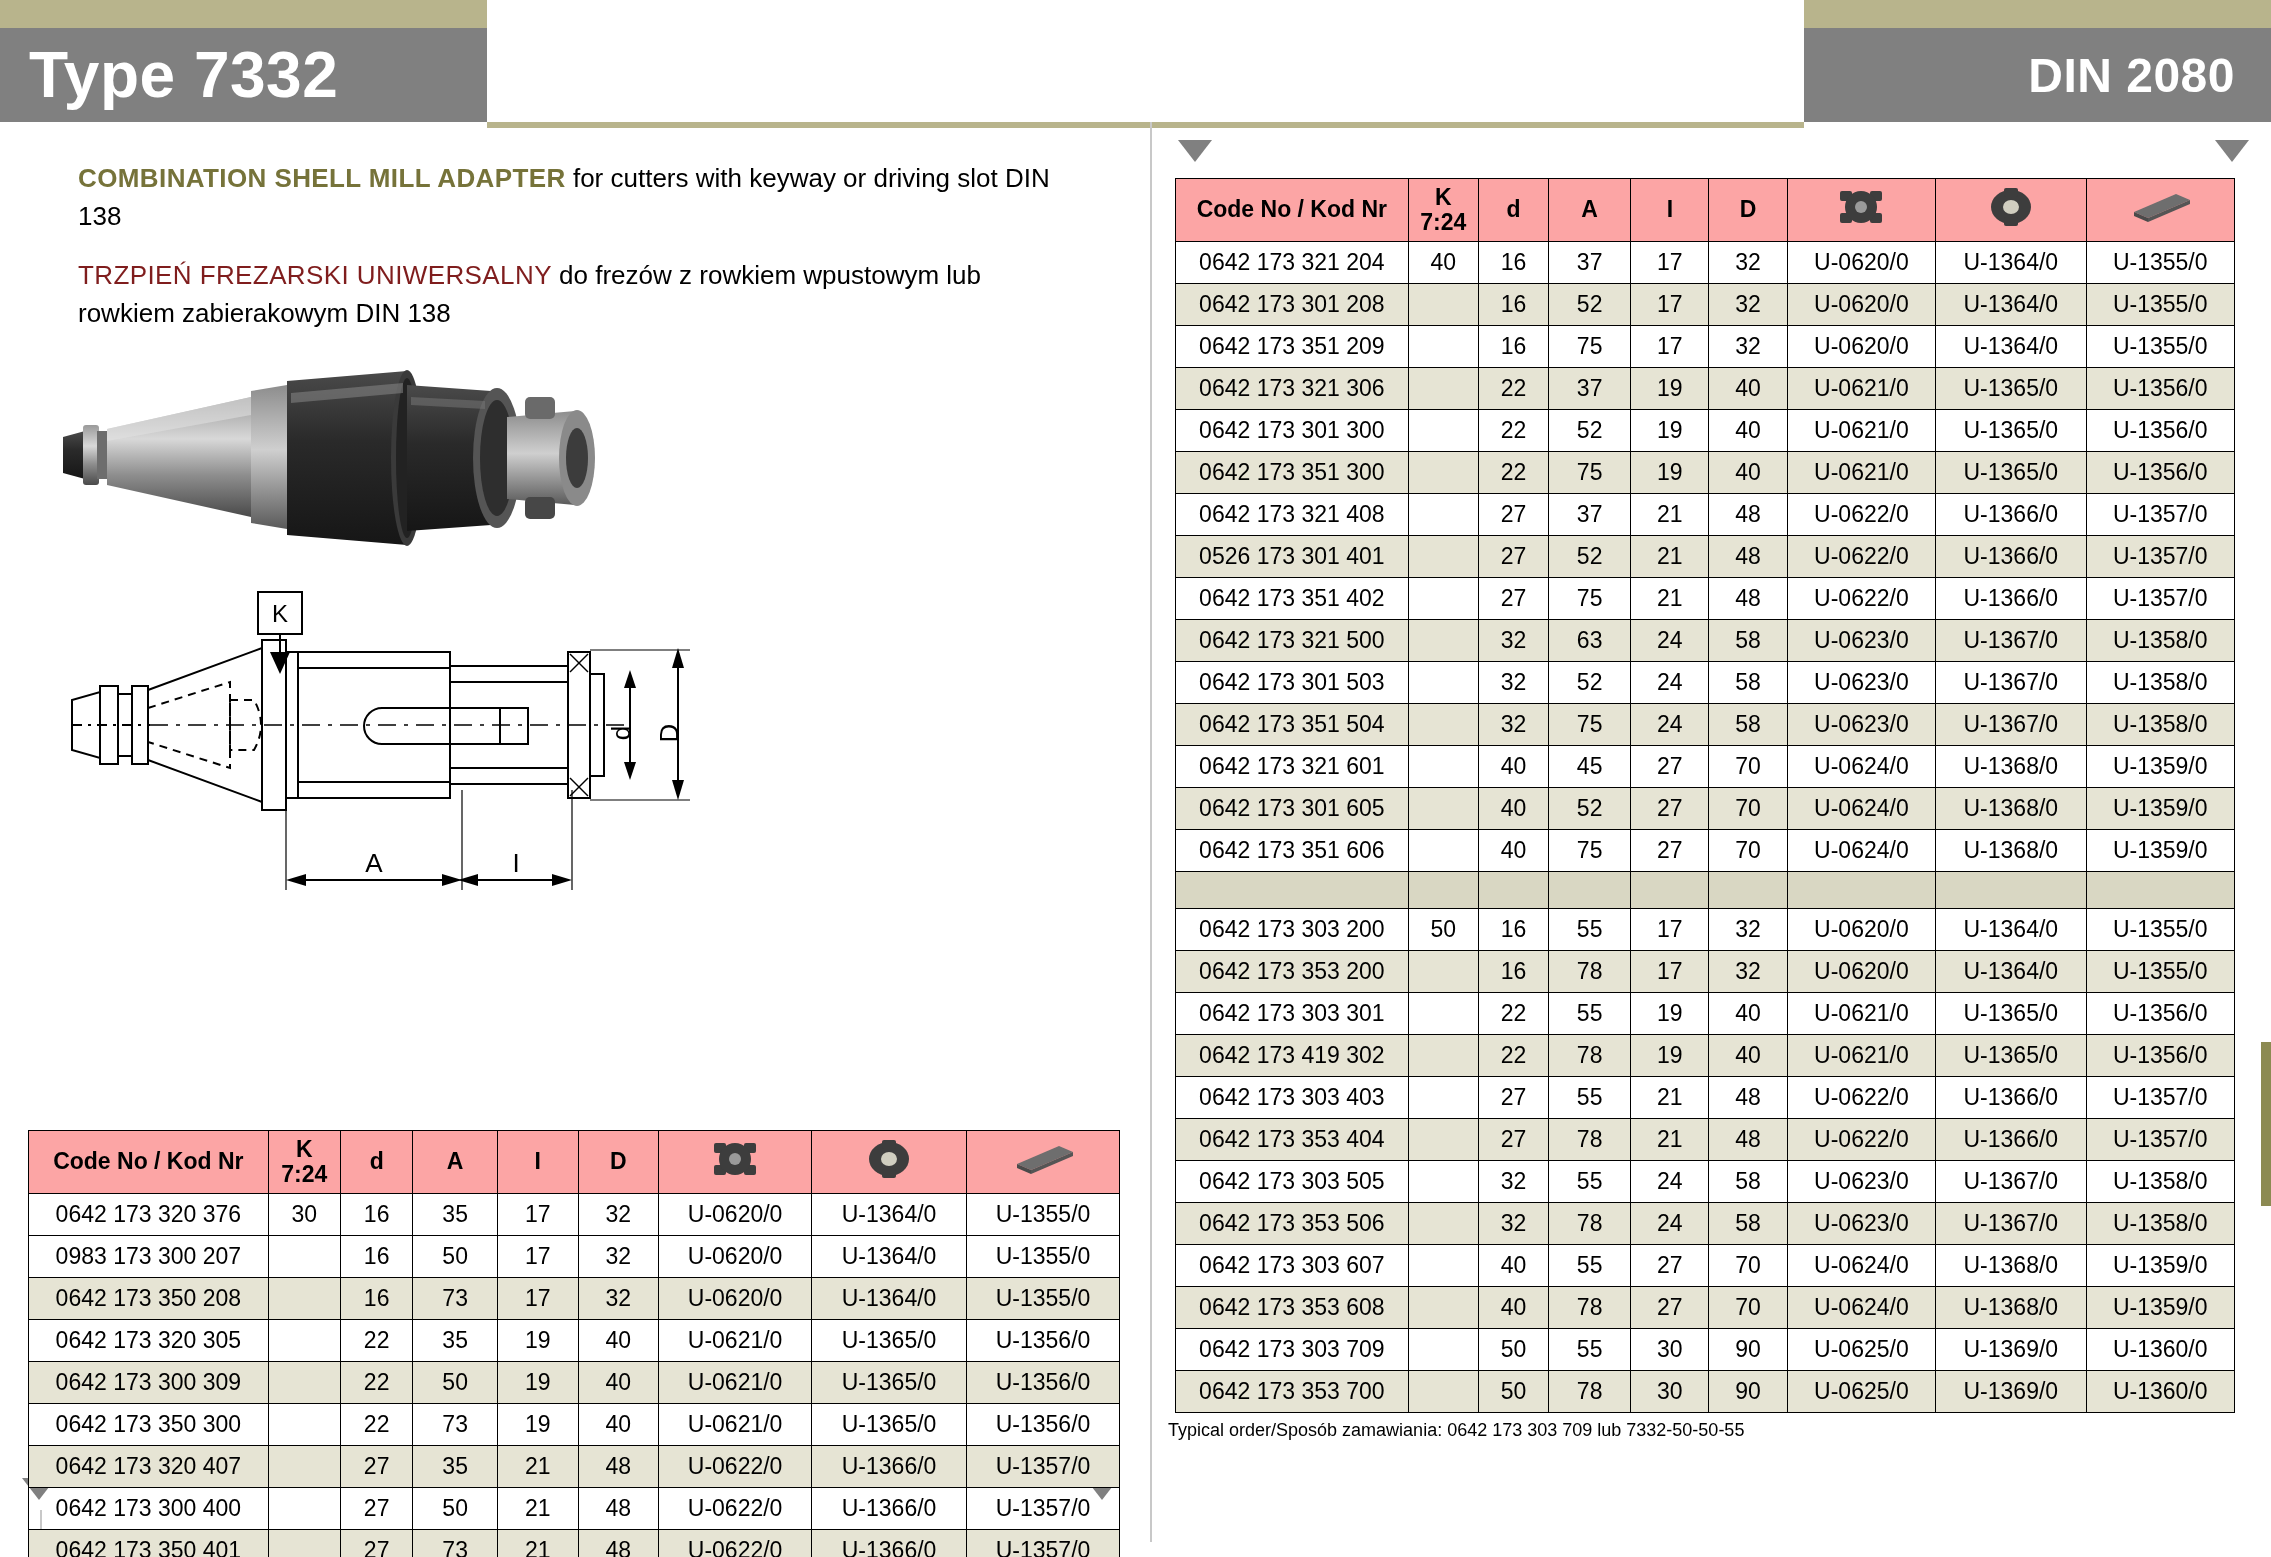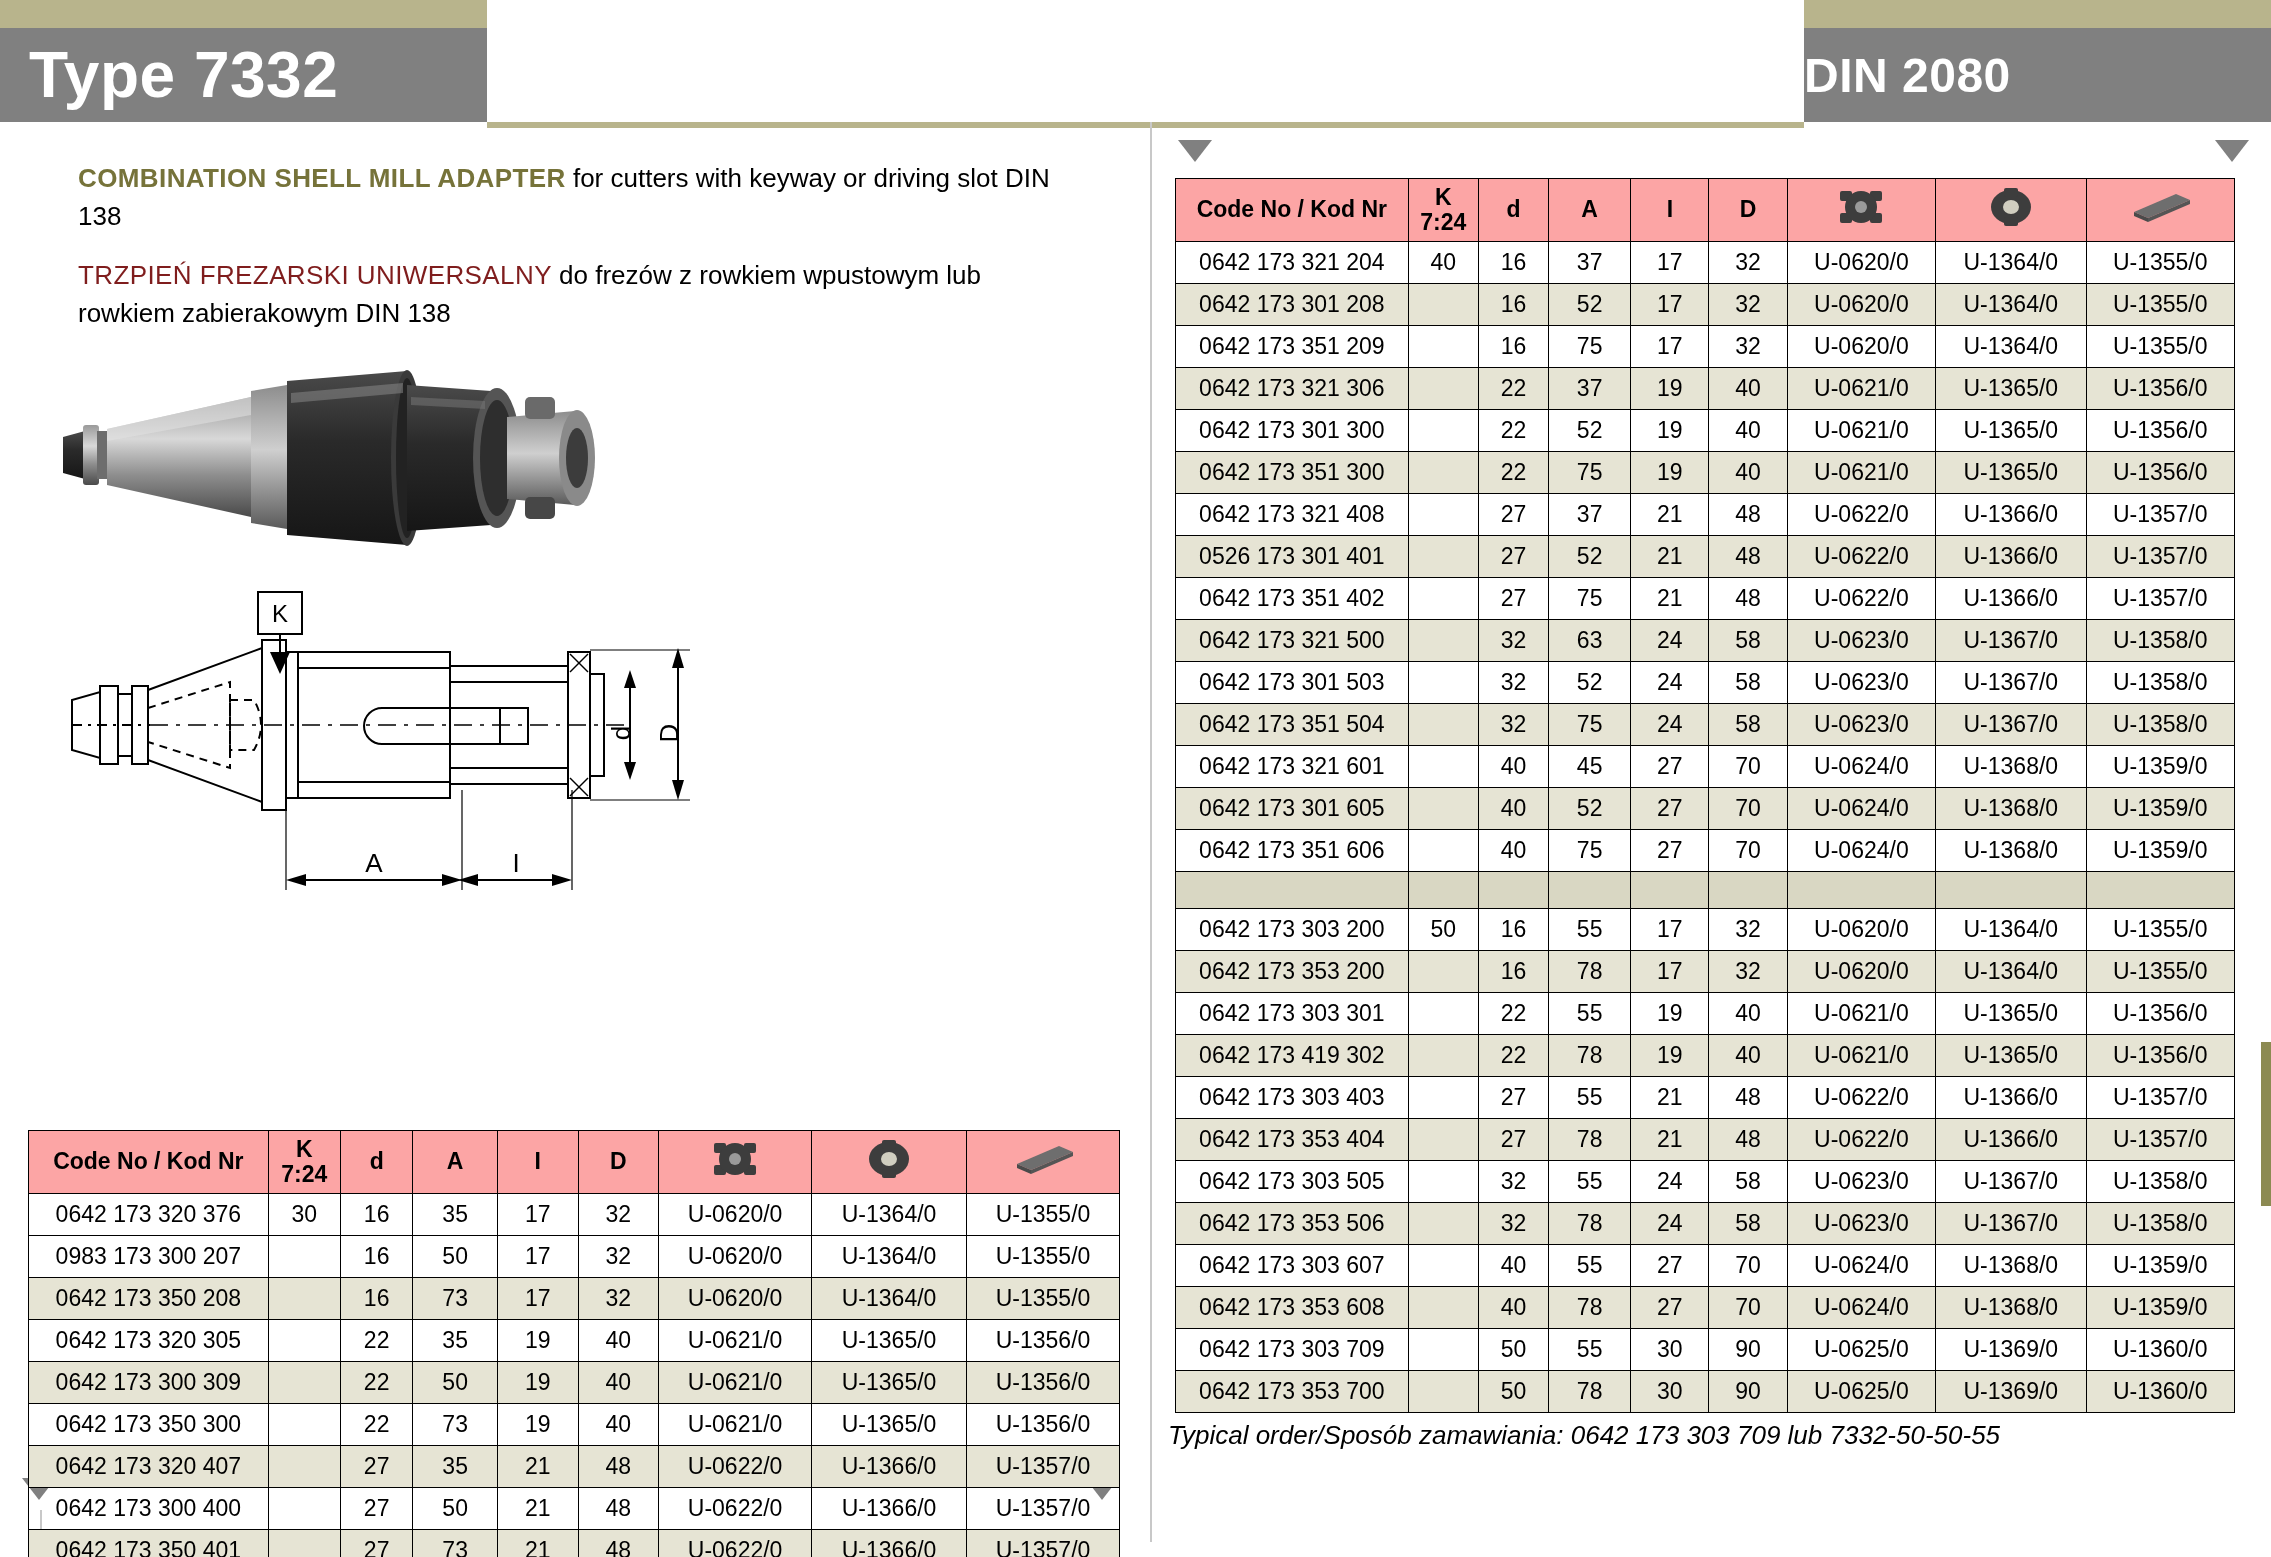--- a/index.html
+++ b/index.html
@@ -40,20 +40,21 @@
     letter-spacing: 0.5px;
   }
   .header-right {
     position: absolute;
     right: 0; top: 28px;
     width: 467px;
     height: 94px;
     background: #808080;
     display: flex;
     align-items: center;
+    justify-content: flex-end;
   }
   .header-right .title {
     color: #ffffff;
     font-size: 48px;
     font-weight: bold;
     margin-right: 36px;
     letter-spacing: 0.5px;
   }
   .header-mid {
     position: absolute;
@@ -163,22 +164,21 @@
     position: absolute;
     left: 1175px;
     top: 178px;
   }
   .right-table-wrap table.spec { width: 1060px; }
 
   .typical-order {
     position: absolute;
     left: 1168px;
     top: 1420px;
-    font-size: 26px;
-    font-style: italic;
+    font-size: 18px;
   }
 
   
   .c-code { width: 232px; }
   .c-k    { width: 70px; }
   .c-d    { width: 70px; }
   .c-A    { width: 82px; }
   .c-I    { width: 78px; }
   .c-D    { width: 78px; }
   .c-p1   { width: 148px; }

